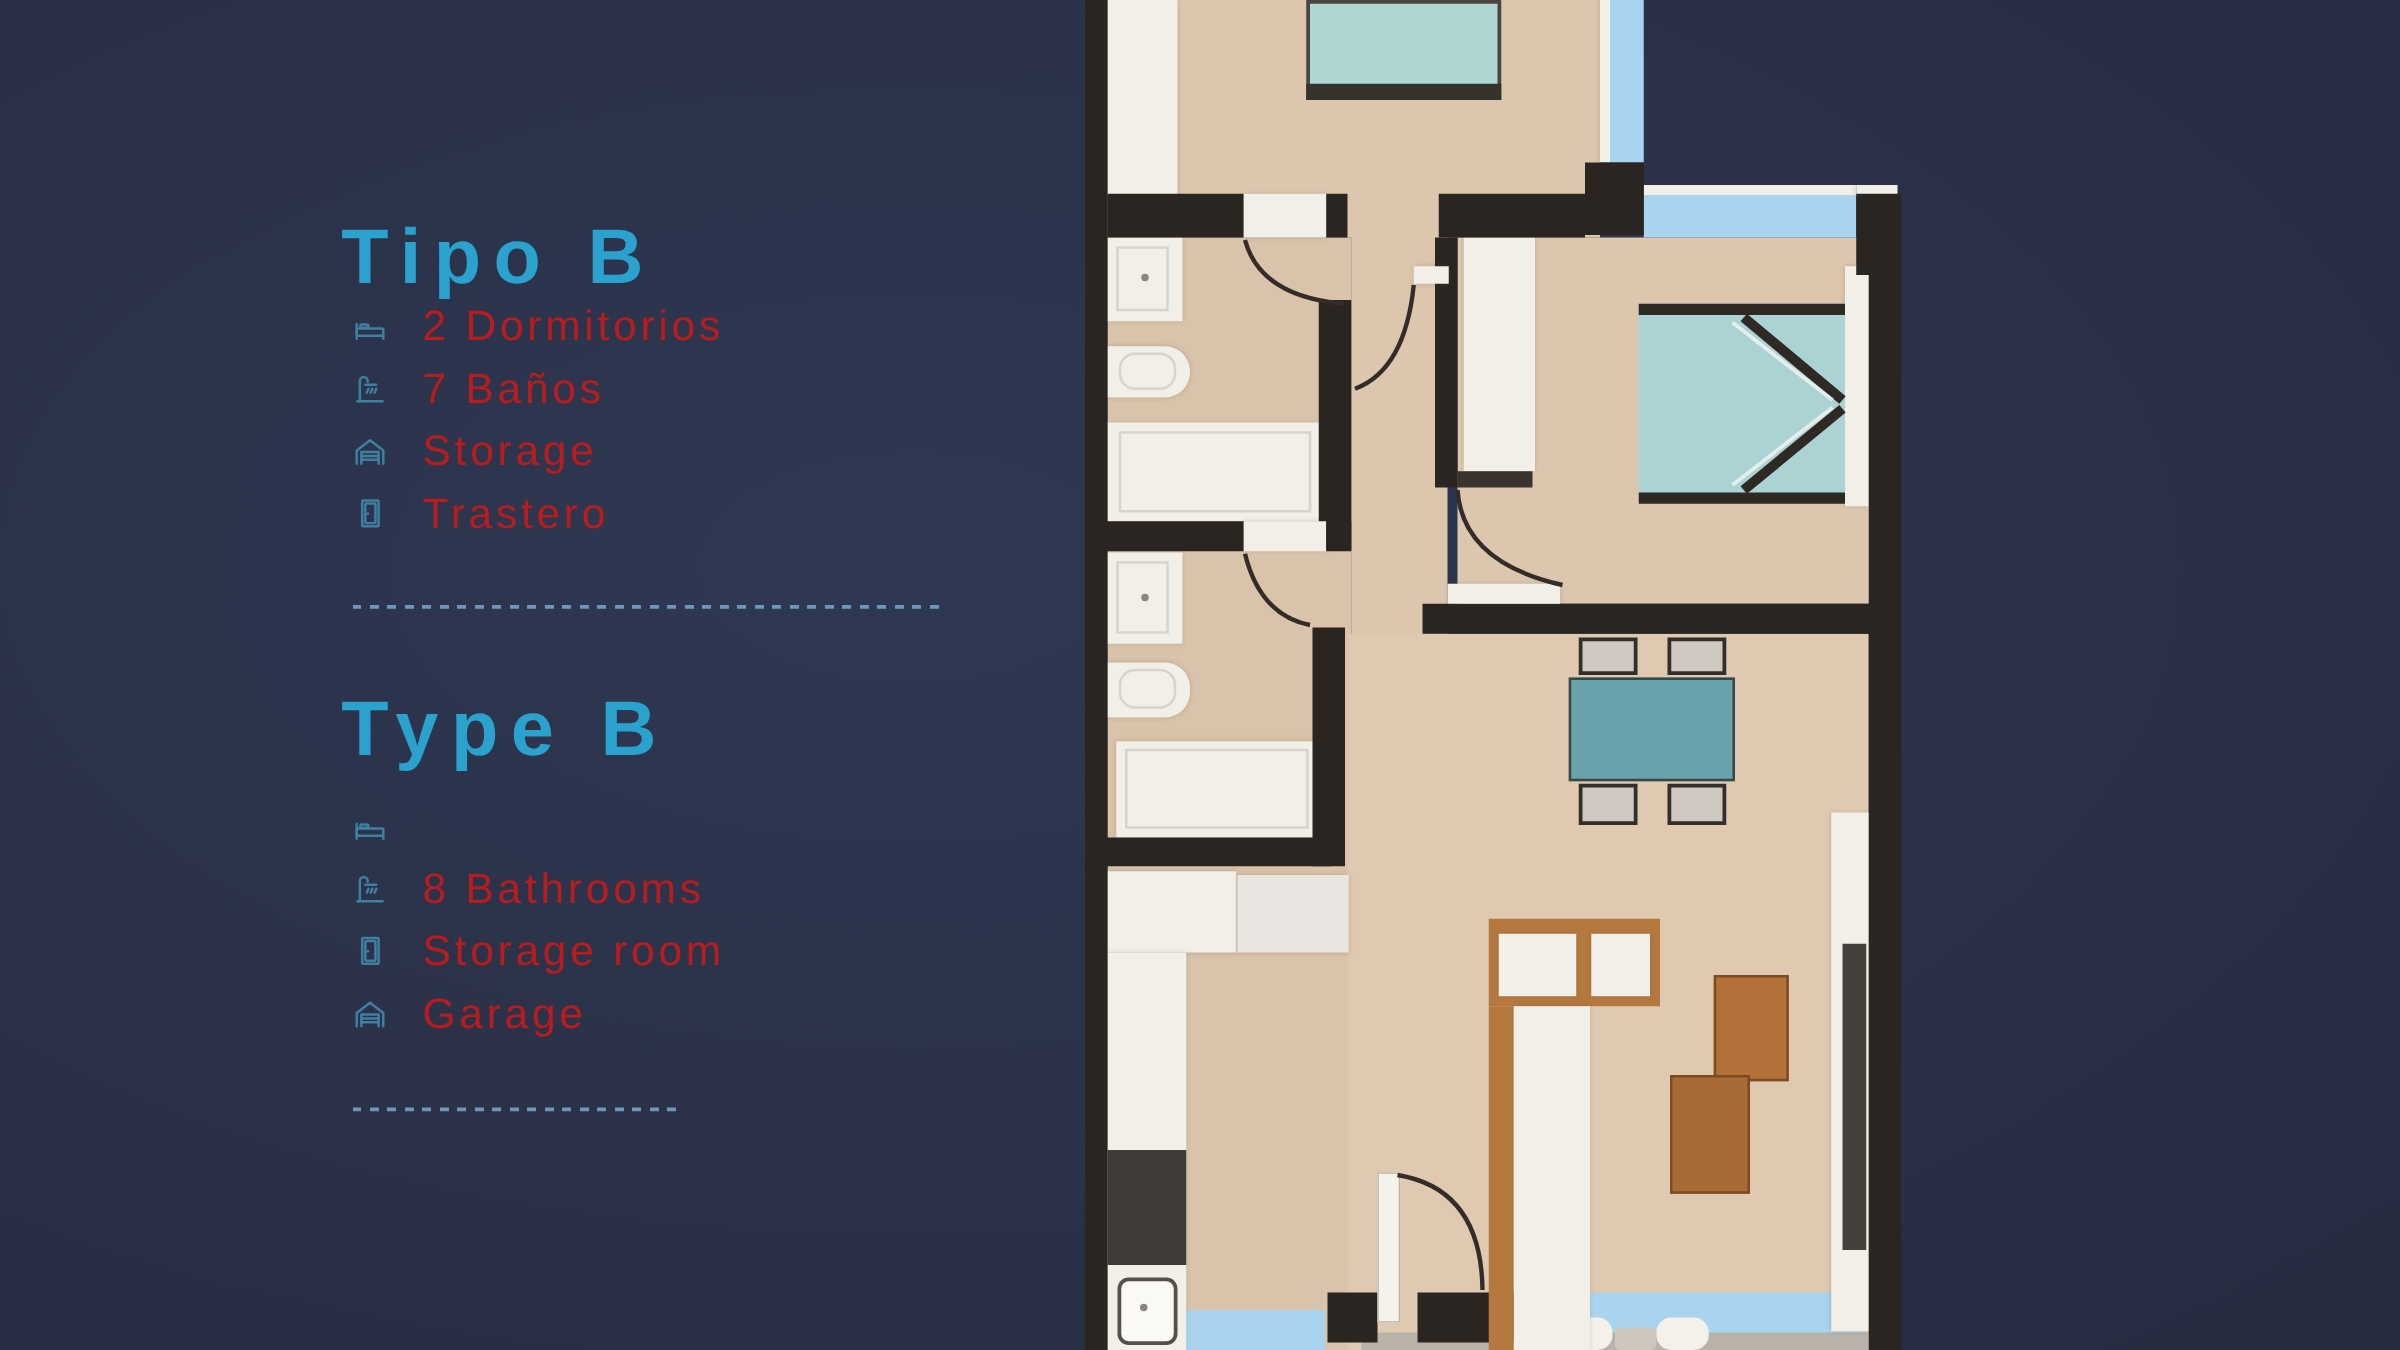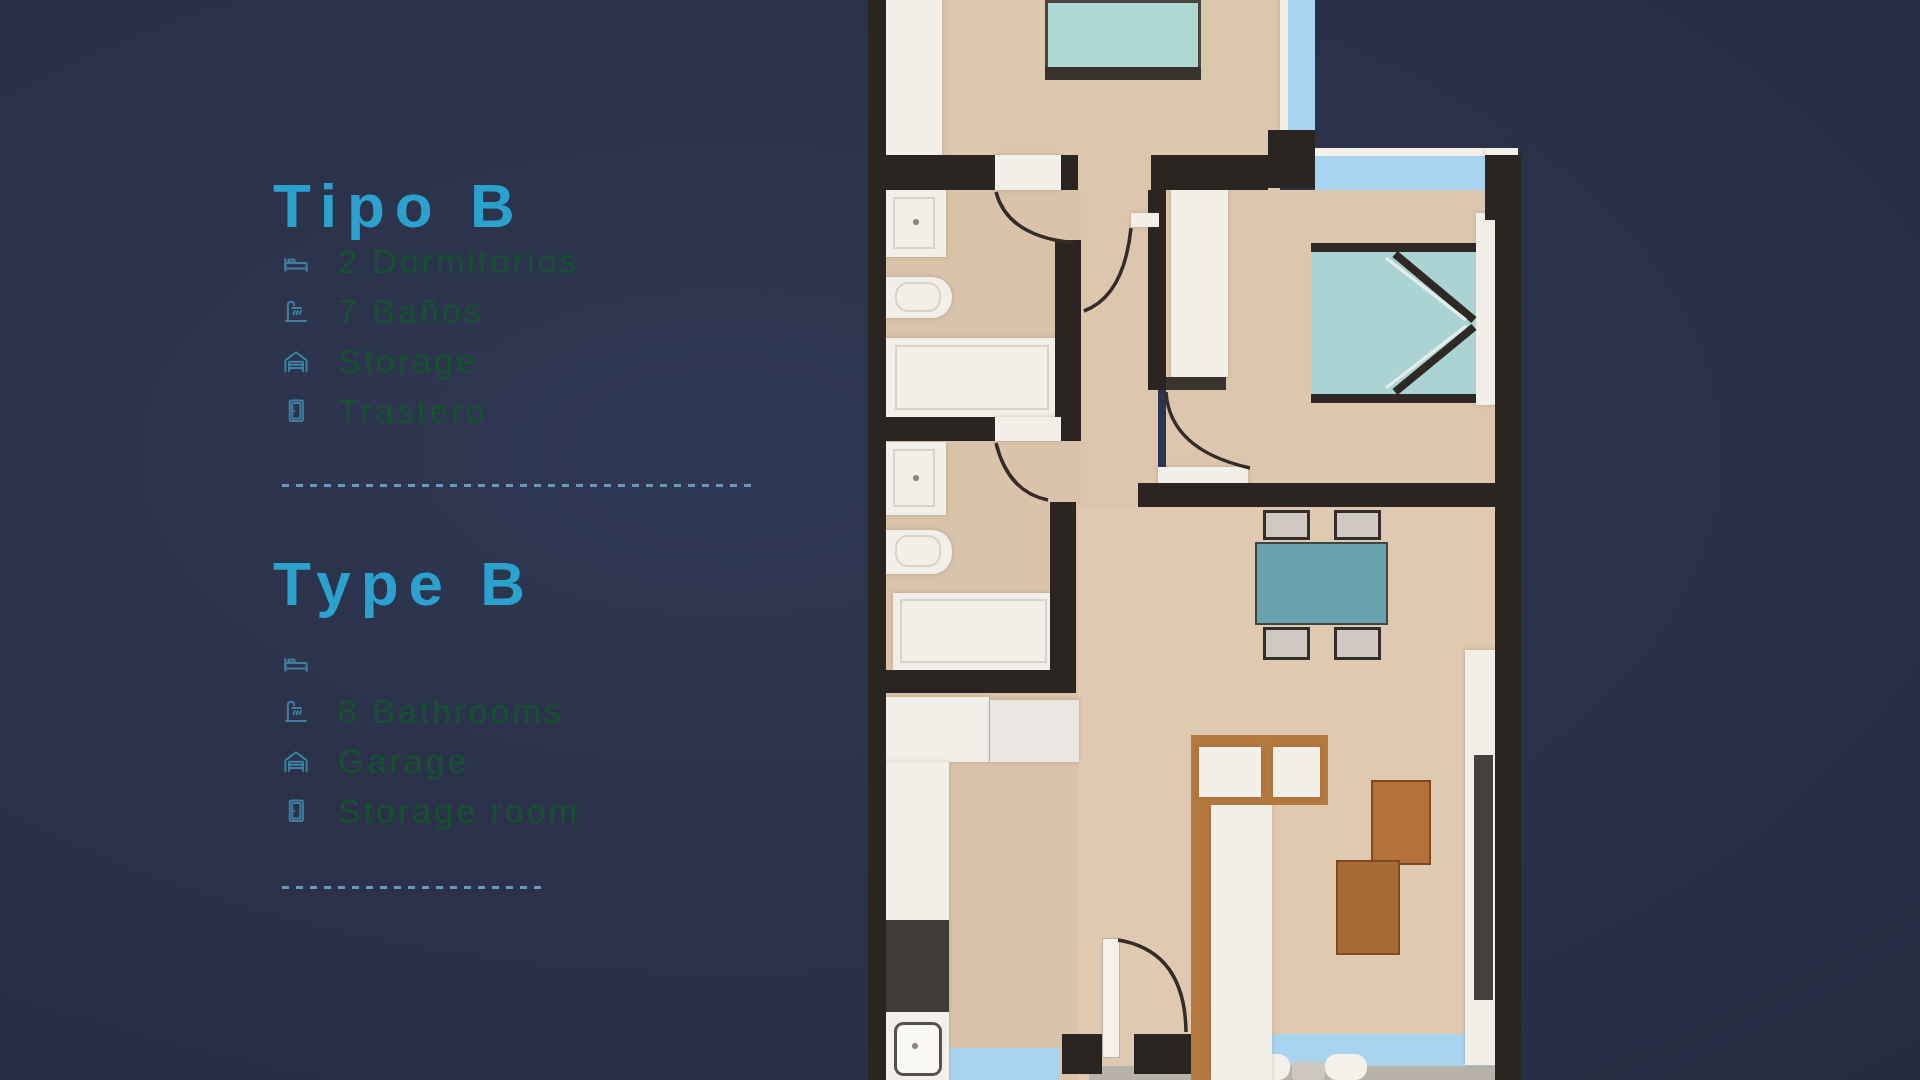--- a/index.html
+++ b/index.html
@@ -14,21 +14,21 @@
     font-size:62px;font-weight:bold;letter-spacing:10px;color:#2ba1cd;line-height:1;
   }
   #title-es{top:144px;margin-top:31px;}
   #title-en{top:553px;}
   ul.features{list-style:none;margin:0;padding:0;position:absolute;left:8px;width:560px;}
   #list-es{top:236px;}
   #list-en{top:636px;}
   ul.features li{height:50px;display:flex;align-items:center;gap:27px;}
   .icn{width:30px;height:30px;flex:0 0 30px;color:#3f7fa0;}
   .icn svg{width:30px;height:30px;display:block;stroke:currentColor;stroke-width:1.6;fill:none;stroke-linecap:round;stroke-linejoin:round;}
-  .lbl{font-size:34px;letter-spacing:3px;color:#14532d;white-space:pre;}
+  .lbl{font-size:34px;letter-spacing:3px;color:#b91c1c;white-space:pre;}
   .divider{position:absolute;left:9px;height:3px;
     background:repeating-linear-gradient(90deg, rgba(111,157,193,.95) 0 7px, rgba(111,157,193,0) 7px 14px);}
   #div-es{top:484px;width:474px;}
   #div-en{top:886px;width:264px;}
 
   
   .plan{position:absolute;left:868px;top:0;width:672px;height:1080px;}
   .pe{display:block;position:absolute;}
   .wall{background:#2b2522;}
   .floor{background:#dcc6ae;}
@@ -106,36 +106,36 @@
             <path d="M9 9.5h7"></path>
             <path d="M11 12l-1 2.5M13.5 12l-1 2.5M16 12l-1 2.5"></path>
             <path d="M4 20h16"></path>
           </svg>
         </span>
       <span class="lbl">8 Bathrooms</span>
     </li>
     <li>
       <span class="icn">
           <svg viewBox="0 0 24 24">
+            <rect x="7" y="3.5" width="10.5" height="16.5" rx="0.8"></rect>
+            <rect x="9" y="5.5" width="6.5" height="12.5" rx="0.5"></rect>
+            <circle cx="10.6" cy="12" r="0.9" fill="currentColor" stroke="none"></circle>
+          </svg>
+        </span>
+      <span class="lbl">Storage room</span>
+    </li>
+    <li>
+      <span class="icn">
+          <svg viewBox="0 0 24 24">
             <path d="M3.5 20v-8.5L12 5l8.5 6.5V20"></path>
             <path d="M6.5 20v-7.5h11V20"></path>
             <path d="M6.5 15h11M6.5 17.5h11"></path>
           </svg>
         </span>
       <span class="lbl">Garage</span>
-    </li>
-    <li>
-      <span class="icn">
-          <svg viewBox="0 0 24 24">
-            <rect x="7" y="3.5" width="10.5" height="16.5" rx="0.8"></rect>
-            <rect x="9" y="5.5" width="6.5" height="12.5" rx="0.5"></rect>
-            <circle cx="10.6" cy="12" r="0.9" fill="currentColor" stroke="none"></circle>
-          </svg>
-        </span>
-      <span class="lbl">Storage room</span>
     </li>
   </ul>
   <div class="divider" id="div-en"></div>
 </aside>
 
 <div class="plan">
 
   <i class="pe floor" style="left:18px;top:0;width:394px;height:190px"></i>
   <i class="pe floor" style="left:18px;top:190px;width:195px;height:890px;background:#d9c3ab"></i>
   <i class="pe floor" style="left:213px;top:185px;width:77px;height:895px"></i>

